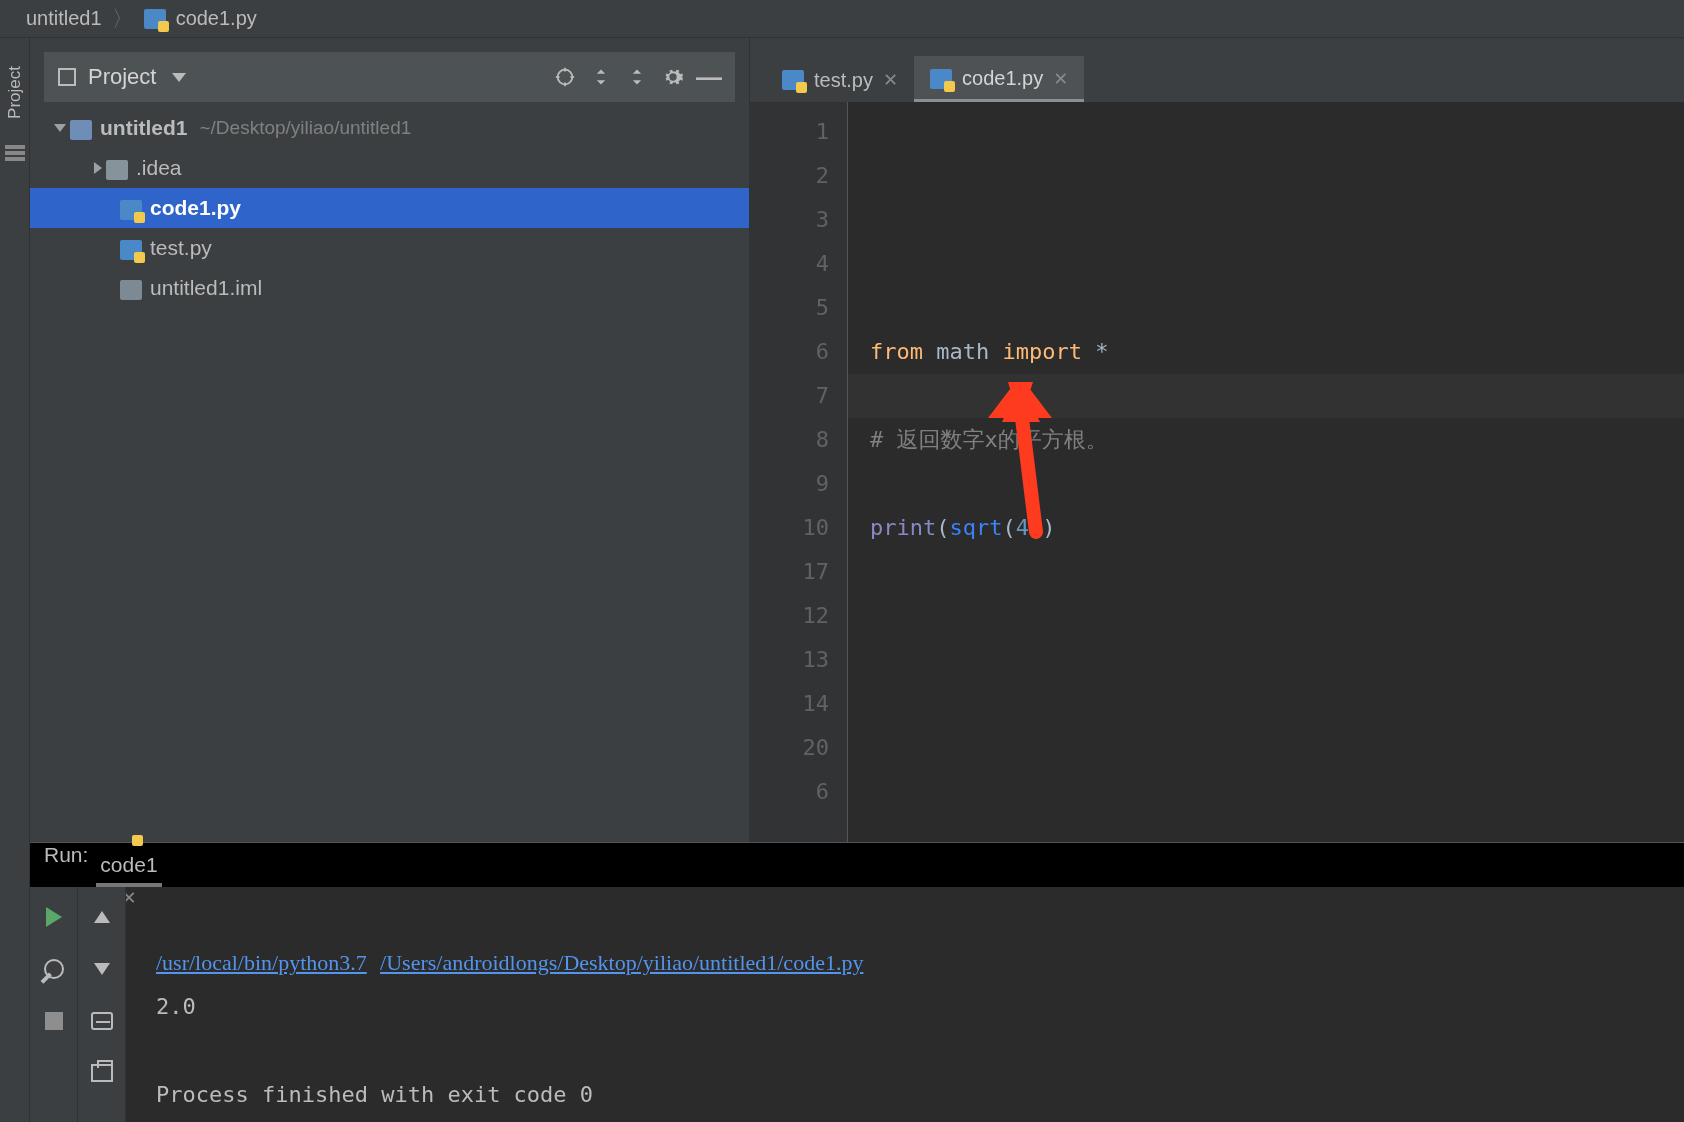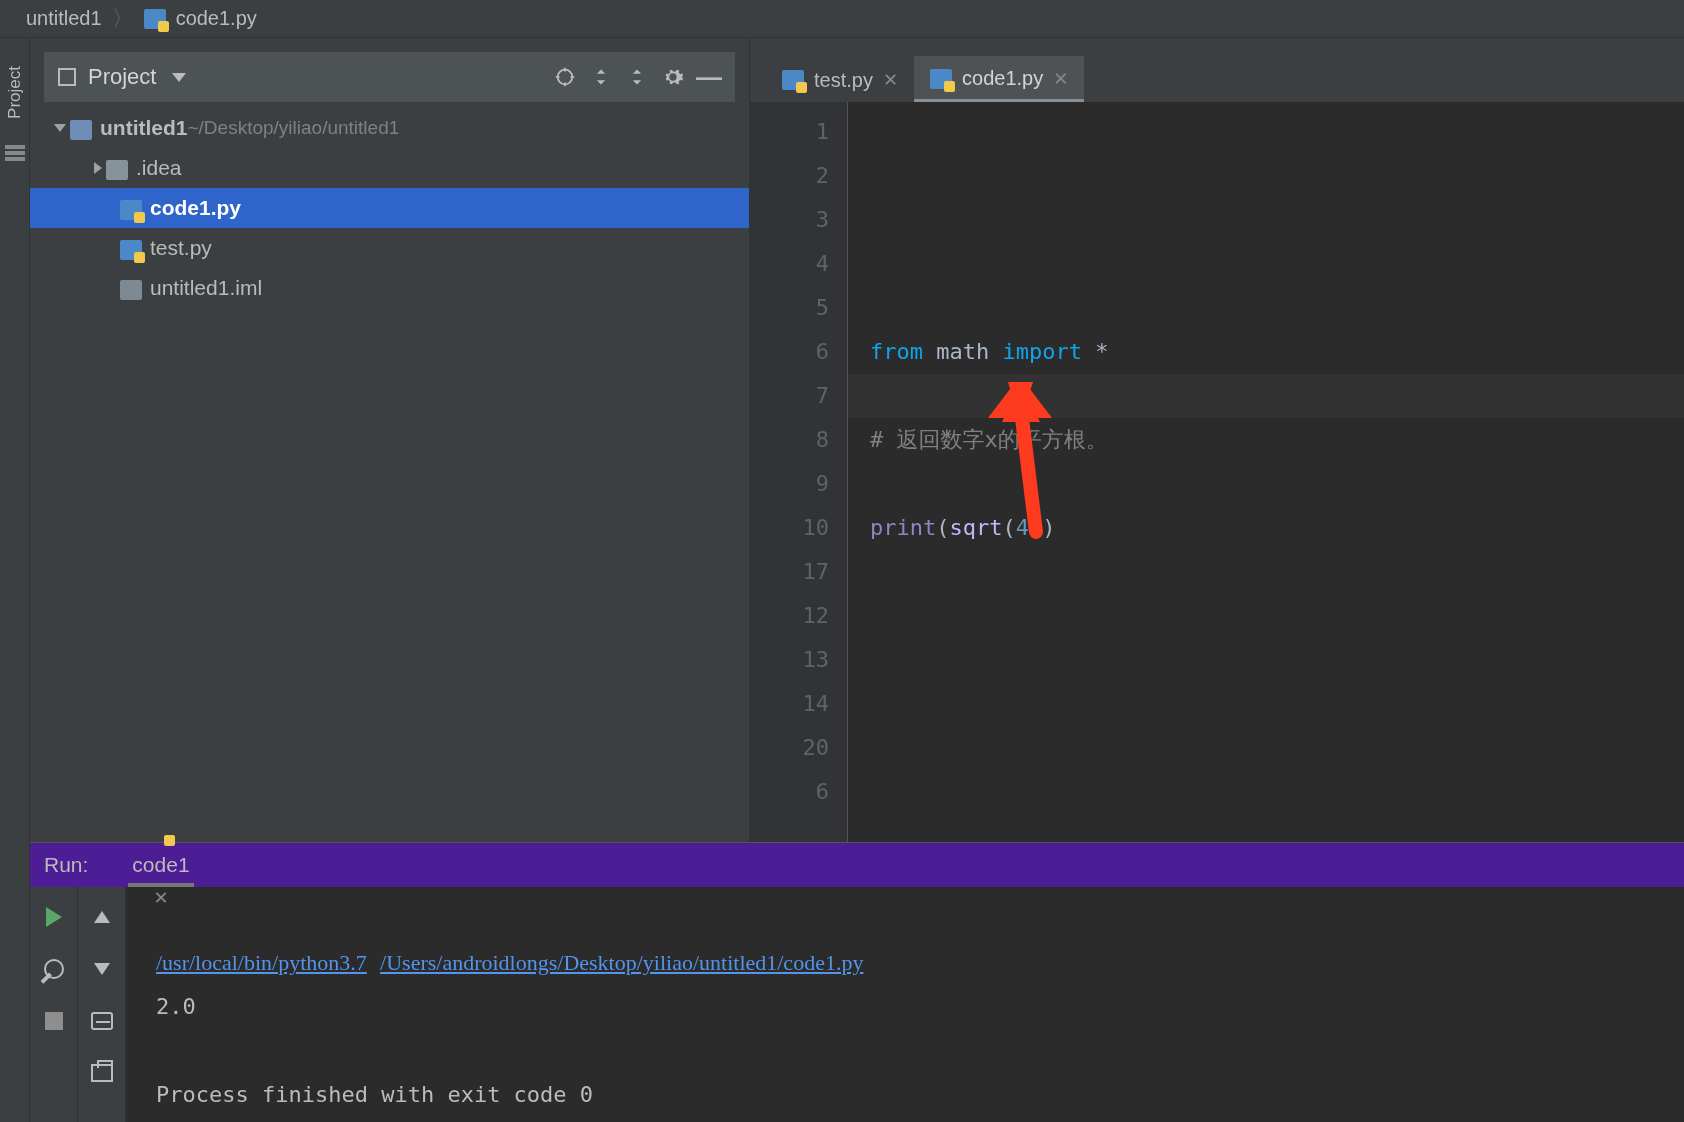--- a/index.html
+++ b/index.html
@@ -105,21 +105,21 @@
   .file-icon, .folder-icon, .lib-icon, .scratch-icon, .proj-icon {
     width:22px;height:20px;display:inline-block;margin-right:8px;position:relative;top:2px;
   }
   .folder-icon { background:#87939a; border-radius:2px; }
   .proj-icon   { background:#6e8eb8; border-radius:2px; }
   .file-icon   { background:#4a88c7; border-radius:2px; }
   .py-badge { position:absolute; right:-3px; bottom:-3px; width:11px; height:11px; background:#f2c94c; border-radius:2px; }
   .lib-icon { background:linear-gradient(90deg,#4caf50 0 33%, #ff9800 33% 66%, #2196f3 66% 100%); }
   .scratch-icon { background:#5d8e9c; position:relative; }
   .scratch-icon::after { content:""; position:absolute; right:-3px; bottom:-3px; width:11px; height:11px; background:#3fa15a; border-radius:50%; }
-  .muted { color:#808080; font-size:19px; margin-left:0; }
+  .muted { color:#808080; font-size:19px; margin-left:12px; }
   .bold { font-weight:600; }
 
   
   .editor-area {
     flex:1;
     background:#3c3f41;
     display:flex;
     flex-direction:column;
     padding-top:14px;
   }
@@ -168,23 +168,23 @@
   .code {
     flex:1;
     padding:8px 0 0 22px;
     color:#a9b7c6;
     white-space:pre;
   }
   .current-line-bg {
     position:absolute; left:98px; right:0; height:44px; background:#323232;
   }
   .tok-comment { color:#808080; }
-  .tok-keyword { color:#0ea5e9; }
+  .tok-keyword { color:#fdba74; }
   .tok-builtin { color:#8888c6; }
-  .tok-func    { color:#c4b5fd; }
+  .tok-func    { color:#3b82f6; }
   .tok-num     { color:#6897bb; }
   .tok-star    { color:#a9b7c6; }
 
   
   .anno-arrow {
     position:absolute;
     left: 238px;
     top: 280px;
     pointer-events:none;
   }
@@ -193,25 +193,25 @@
   .run-panel {
     position:absolute;
     left:30px; right:0; bottom:0; height:280px;
     background:#2b2b2b;
     border-top:1px solid #555;
     display:flex;
     flex-direction:column;
   }
   .run-header {
     height:44px;
-    background:#4c1d95;
-    display:flex;
-    align-items:center;
+    background:#000000;
+    display:flex;
+    align-items:flex-start;
     padding-left:14px;
-    gap:40px;
+    gap:8px;
     font-size:21px;
   }
   .run-header .run-label { color:#bbbbbb; }
   .run-tab {
     display:flex;align-items:center;gap:10px;padding:0 4px;border-bottom:4px solid #777;height:100%;flex-direction:column;
   }
   .run-body {
     flex:1;
     display:flex;
   }

